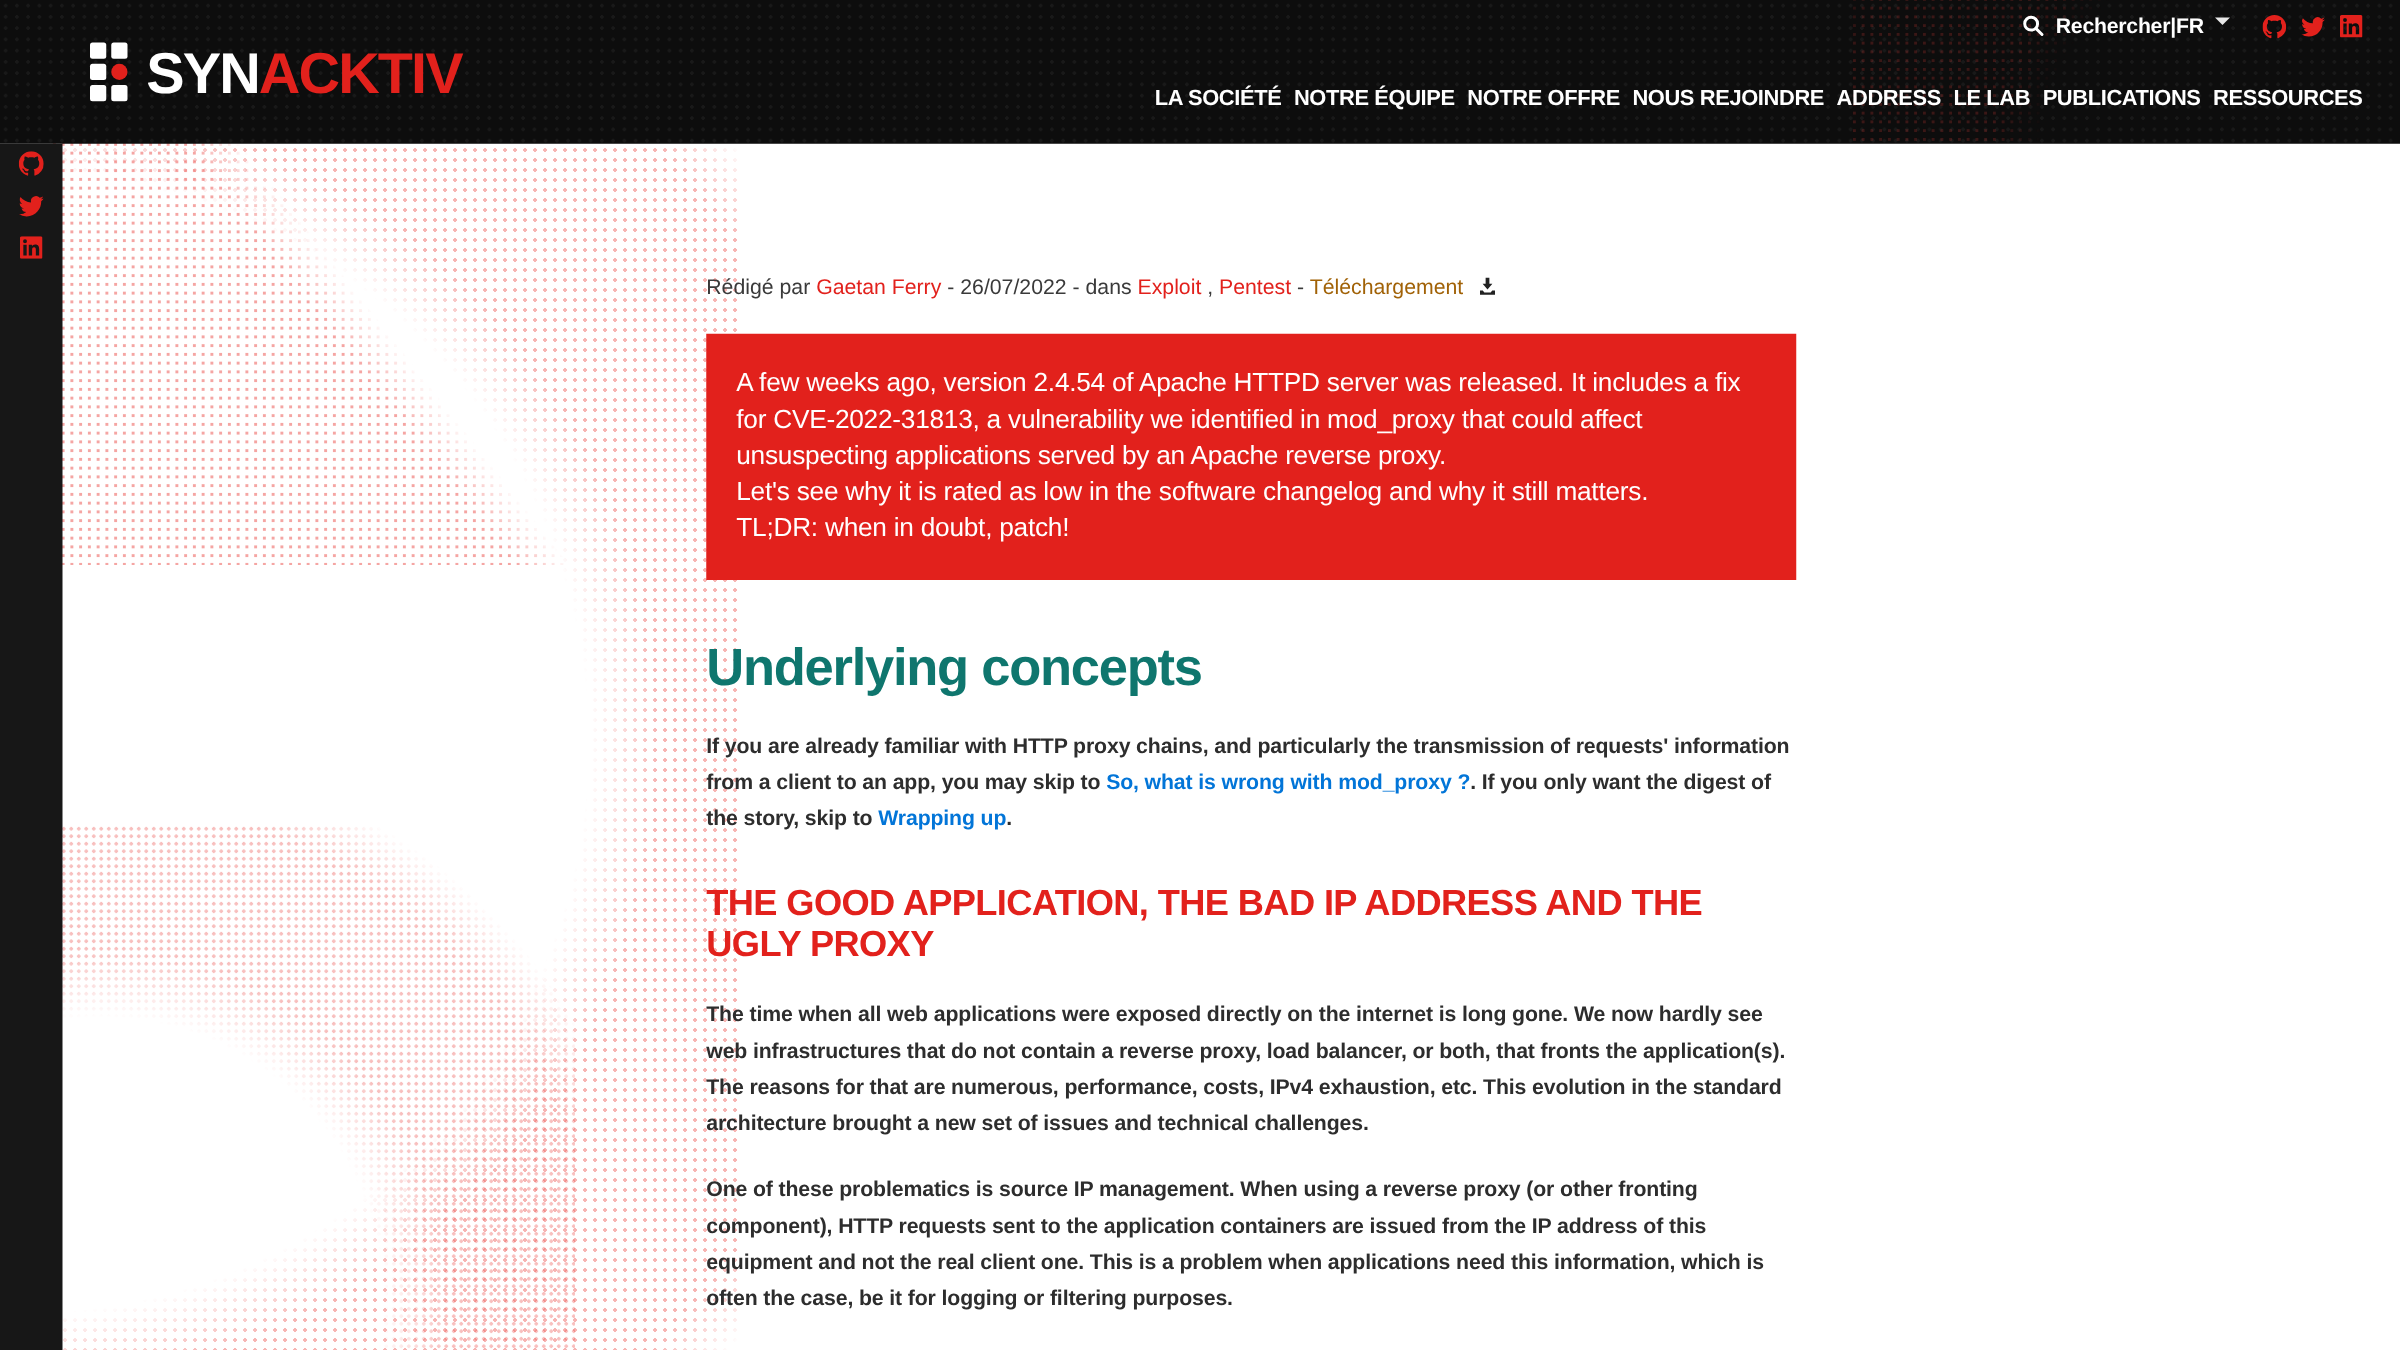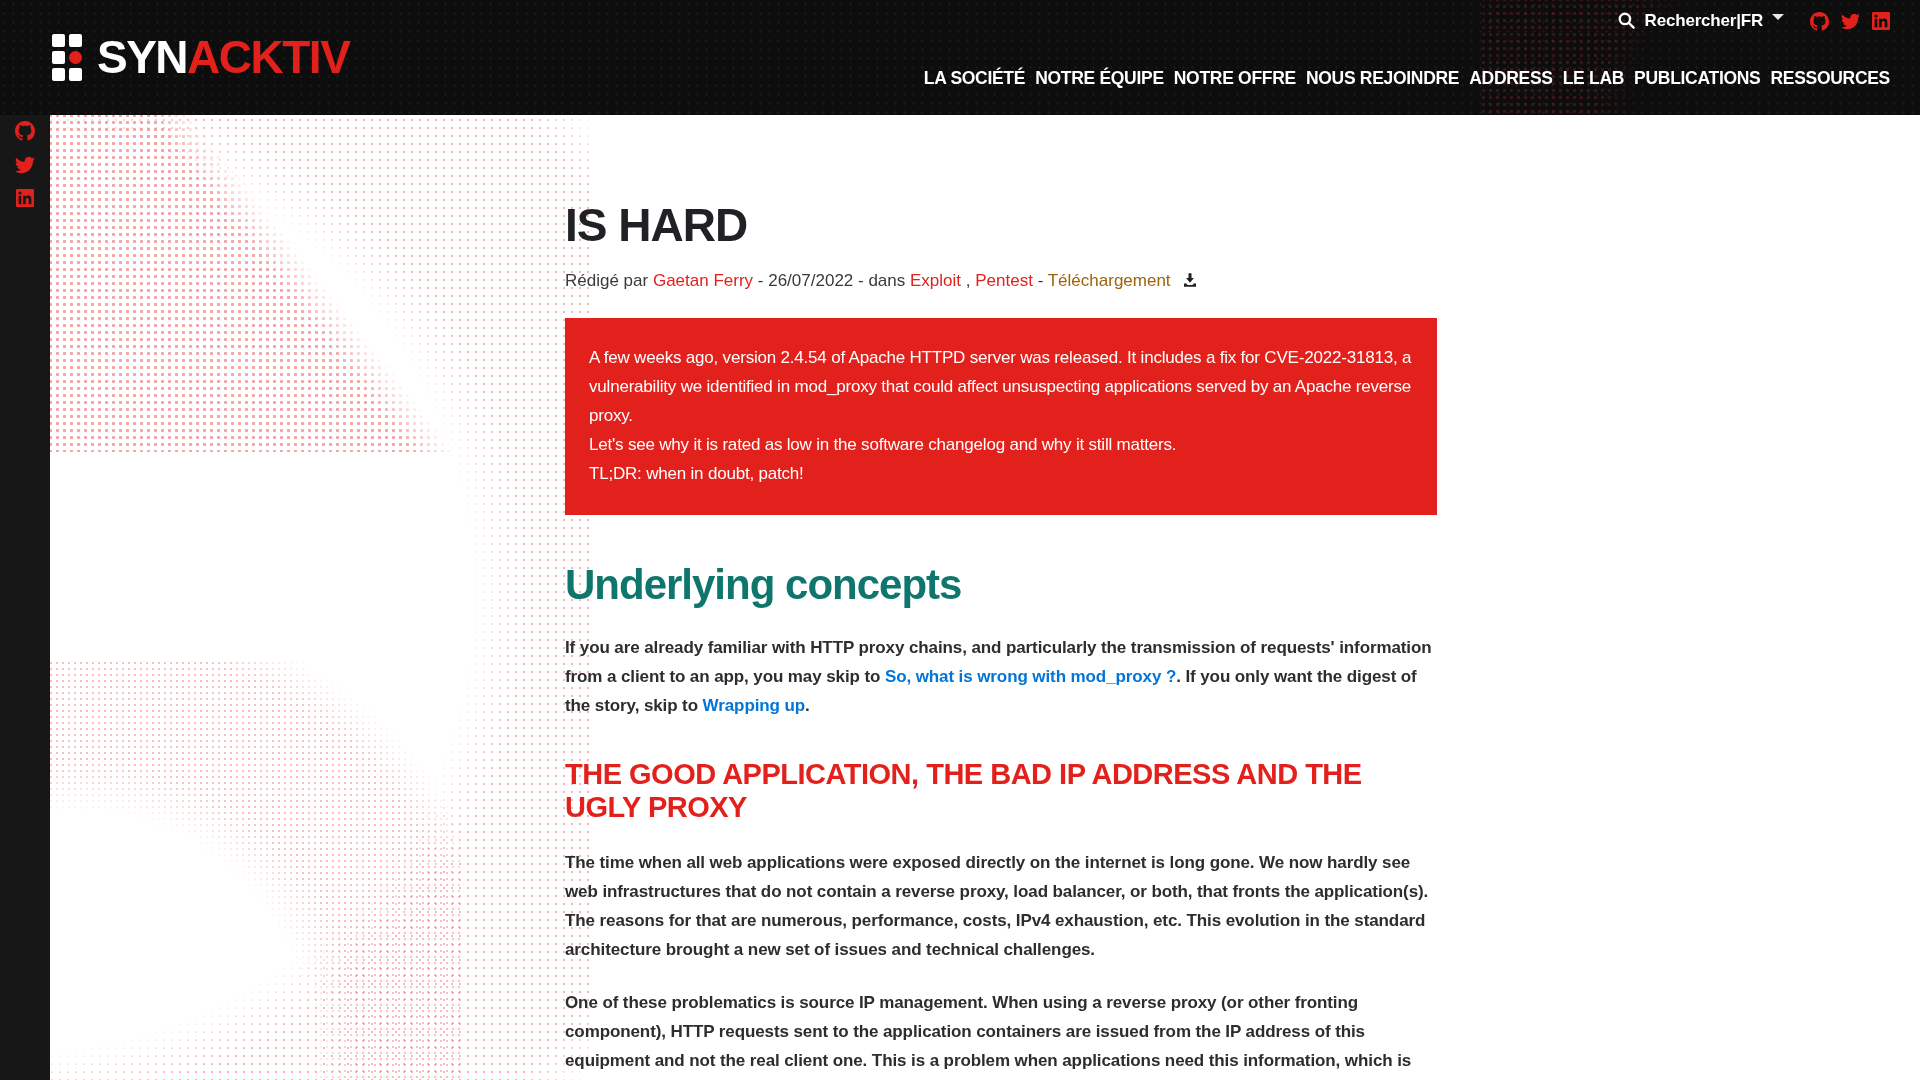--- a/index.html
+++ b/index.html
@@ -23,21 +23,21 @@
     background-size:9px 9px; pointer-events:none;
   }
   .header-ring {
     position:absolute; left:1480px; top:-200px; width:660px; height:660px;
     background-image:radial-gradient(circle, rgba(226,33,28,0.55) 1.4px, transparent 1.5px);
     background-size:8px 8px; opacity:.38;
     -webkit-mask-image:radial-gradient(circle, transparent 38%, #000 46% 72%, transparent 80%);
     mask-image:radial-gradient(circle, transparent 38%, #000 46% 72%, transparent 80%);
     pointer-events:none;
   }
-  .logo { position:absolute; left:52px; top:34px; display:flex; gap:15px; cursor:pointer; }
+  .logo { position:absolute; left:72px; top:34px; display:flex; align-items:center; gap:15px; cursor:pointer; }
   .logo-grid { display:grid; grid-template-columns:13px 13px; grid-auto-rows:13px; gap:4px; }
   .logo-cell { background:#ffffff; border-radius:2px; }
   .logo-cell.dot { background:#e2211c; border-radius:50%; }
   .logo-text { font-size:46px; font-weight:800; letter-spacing:-1.5px; line-height:1; }
   .logo-text .w { color:#ffffff; }
   .logo-text .r { color:#e2211c; }
 
   .topbar { position:absolute; top:11px; right:30px; display:flex; color:#fff; font-size:17px; }
   .topbar .search-icon { margin-right:9px; display:flex; }
   .topbar .search-text { font-weight:600; letter-spacing:-0.2px; }
@@ -91,21 +91,21 @@
     margin-top:34px; font-size:46px; line-height:51px; font-weight:800;
     color:#1f2125; letter-spacing:-1px;
   }
   .byline { margin-top:20px; font-size:17px; color:#3a3a3a; }
   .byline .red { color:#e2211c; cursor:pointer; }
   .byline .blue { color:#a16207; cursor:pointer; }
   .byline .dl-icon { display:inline-block; vertical-align:-3px; margin-left:6px; cursor:pointer; }
 
   .callout {
     margin-top:24px; background:#e2211c; color:#ffffff;
-    padding:25px 24px 27px 24px; font-size:17px; line-height:29px; letter-spacing:-0.2px;
+    padding:25px 24px 27px 24px; font-size:21px; line-height:29px; letter-spacing:-0.2px;
   }
   .callout p { margin:0; }
 
   .h2 {
     margin-top:46px; font-size:42px; font-weight:800; color:#0f766e; letter-spacing:-1px;
   }
   .para { margin-top:24px; font-size:17px; line-height:29px; color:#2d2d2d; letter-spacing:-0.1px;font-weight:bold; }
   .para a, .para .link { color:#0275d8; text-decoration:none; cursor:pointer; }
 
   .h3 {
@@ -188,21 +188,21 @@
       </svg>
   </span>
 </div>
 
 <div class="dots deco-tri"></div>
 <div class="dots deco-ring1"></div>
 <div class="dots deco-ring2"></div>
 
 <div class="content">
 
-  <h1 class="article-title"><br><span>IS HARD</span></h1>
+  <h1 class="article-title"><br></h1>
 
   <div class="byline">
     <span>Rédigé par</span>
     <span class="red">Gaetan Ferry</span>
     <span>-</span>
     <span>26/07/2022</span>
     <span>- dans</span>
     <span class="red">Exploit</span>
     <span>,</span>
     <span class="red">Pentest</span>

